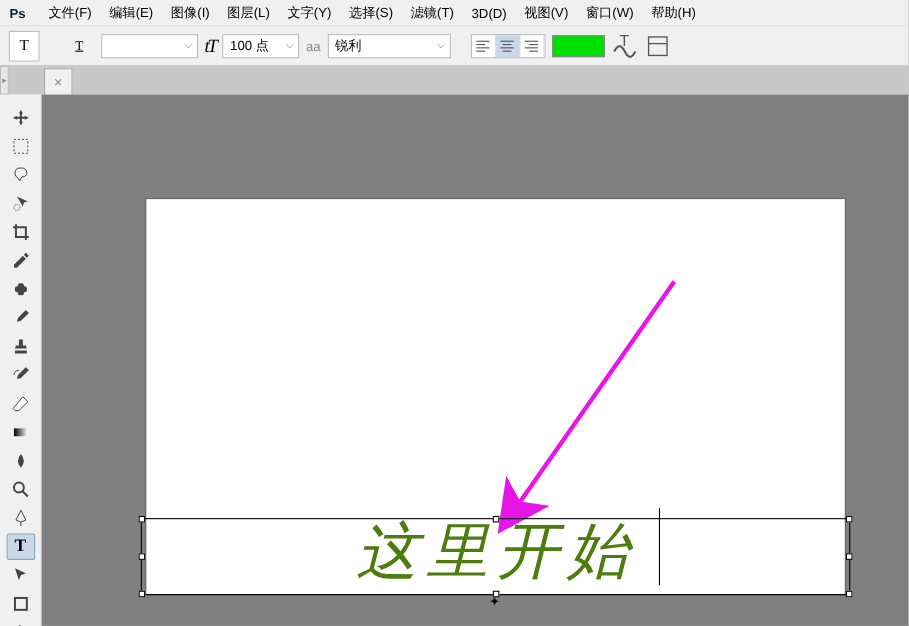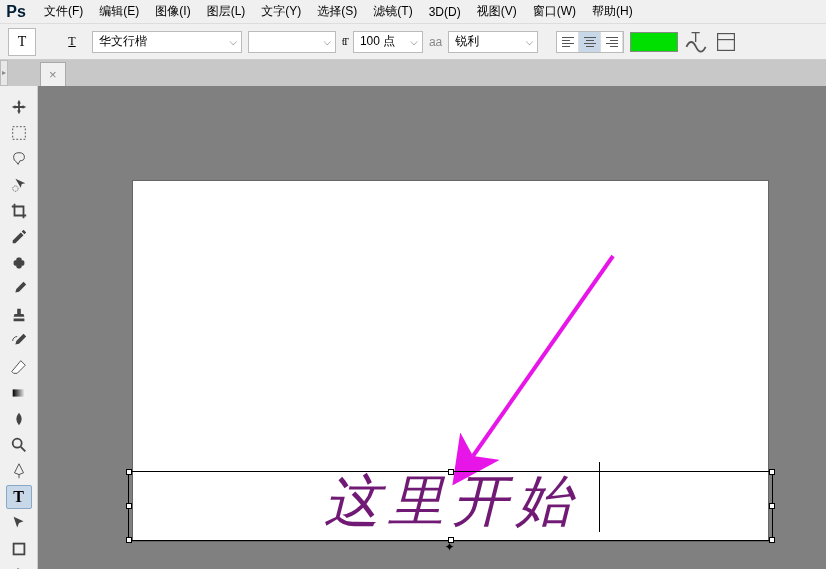--- a/index.html
+++ b/index.html
@@ -1,31 +1,31 @@
 <!DOCTYPE html>
 <html><head>
 <meta charset="utf-8">
 <style>
 * { margin: 0; padding: 0; box-sizing: border-box; font-family: "Microsoft YaHei", sans-serif; font-size: 12px; }
 body { width: 826px; height: 569px; background: #f0f0f0; overflow: hidden; position: relative; }
 
 .menubar { height: 24px; background: #f0f0f0; display: flex; align-items: center; padding: 0 4px; border-bottom: 1px solid #ddd; }
-.ps-logo { width: 24px; height: 20px; display: flex; align-items: center; justify-content: center; color: #001e36; font-weight: bold; font-size: 16px; font-family: Arial; margin-right: 8px; }
+.ps-logo { width: 24px; height: 20px; display: flex; align-items: center; justify-content: center; color: #001e36; font-weight: bold; font-size: 12px; font-family: Arial; margin-right: 8px; }
 .menu-item { padding: 3px 8px; cursor: pointer; }
 
 .optionsbar { height: 36px; background: #f0f0f0; display: flex; align-items: center; padding: 0 8px; border-bottom: 1px solid #ccc; gap: 6px; }
 .opt-icon { width: 28px; height: 28px; display: flex; align-items: center; justify-content: center; border: 1px solid transparent; }
 .opt-icon.sel { background: #fff; border: 1px solid #bbb; }
 .dropdown { height: 22px; border: 1px solid #bbb; background: #fff; display: flex; align-items: center; padding: 0 6px; position: relative; }
 .dropdown::after { content: "⌵"; position: absolute; right: 4px; color: #888; font-size: 10px; }
 .font-family { width: 150px; }
 .font-style { width: 88px; }
 .font-size { width: 70px; }
-.anti-alias { width: 90px; }
-.tt-icon { font-size: 10px; font-family: serif; }
+.anti-alias { width: 112px; }
+.tt-icon { font-size: 17px; font-family: serif; font-style: italic; }
 .align-grp { display: flex; border: 1px solid #bbb; background: #fff; }
 .align-btn { width: 22px; height: 20px; display: flex; align-items: center; justify-content: center; border-right: 1px solid #ddd; }
 .align-btn.active { background: #c8d8e8; }
 .swatch { width: 48px; height: 20px; border: 1px solid #888; background: #00e000; }
 .warp { width: 24px; height: 20px; display: flex; align-items: center; justify-content: center; }
 
 .tabstrip { height: 26px; background: #c8c8c8; display: flex; align-items: flex-end; padding-left: 40px; }
 .tab { height: 24px; background: #f0f0f0; padding: 4px 8px; display: flex; align-items: center; gap: 6px; border: 1px solid #aaa; border-bottom: none; }
 .tab-close { color: #888; cursor: pointer; font-size: 13px; }
 
@@ -38,21 +38,21 @@
 .tool.active { background: #c8d8e8; border: 1px solid #88a8c8; }
 .tool svg { width: 18px; height: 18px; }
 
 .canvas { position: absolute; left: 95px; top: 95px; width: 635px; height: 360px; background: #fff; box-shadow: 0 0 0 1px #666; }
 .textbox { position: absolute; left: -5px; top: 290px; width: 645px; height: 70px; border: 1px solid #000; }
 .handle { position: absolute; width: 6px; height: 6px; background: #fff; border: 1px solid #000; }
 .h-tl { left: -3px; top: -3px; } .h-tm { left: 50%; top: -3px; margin-left: -3px; } .h-tr { right: -3px; top: -3px; }
 .h-ml { left: -3px; top: 50%; margin-top: -3px; } .h-mr { right: -3px; top: 50%; margin-top: -3px; }
 .h-bl { left: -3px; bottom: -3px; } .h-bm { left: 50%; bottom: -3px; margin-left: -3px; } .h-br { right: -3px; bottom: -3px; }
 .anchor { position: absolute; left: 50%; bottom: -14px; margin-left: -6px; font-size: 12px; color: #000; }
-.bigtext { position: absolute; left: 195px; top: -8px; font-size: 56px; font-family: "STXingkai","KaiTi",serif; font-style: italic; color: #701a75; letter-spacing: 8px; white-space: nowrap; }
+.bigtext { position: absolute; left: 195px; top: -8px; font-size: 56px; font-family: "STXingkai","KaiTi",serif; font-style: italic; color: #4d7c0f; letter-spacing: 8px; white-space: nowrap; }
 .cursor { position: absolute; left: 470px; top: -10px; width: 1px; height: 70px; background: #000; }
 
 .arrow { position: absolute; left: 330px; top: 75px; }
 .arrow svg { overflow: visible; }
 
 .align-lines { display: flex; flex-direction: column; gap: 2px; width: 12px; }
 .al { height: 1px; background: #555; }
 </style>
 </head>
 <body>
@@ -73,23 +73,20 @@
 </div>
 
 <div class="optionsbar">
   <div class="opt-icon sel">
       <span style="font-family:serif;font-size:14px">T</span>
     </div>
   <div style="width:10px"></div>
   <div class="opt-icon">
       <span style="text-decoration:underline;font-family:serif">T</span>
     </div>
-  <div class="dropdown font-family">
-      <span>华文行楷</span>
-    </div>
   <div class="dropdown font-style">
       <span></span>
     </div>
   <span class="tt-icon" style="letter-spacing:-2px">tT</span>
   <div class="dropdown font-size">
       <span>100 点</span>
     </div>
   <span style="color:#888">aa</span>
   <div class="dropdown anti-alias">
       <span>锐利</span>

